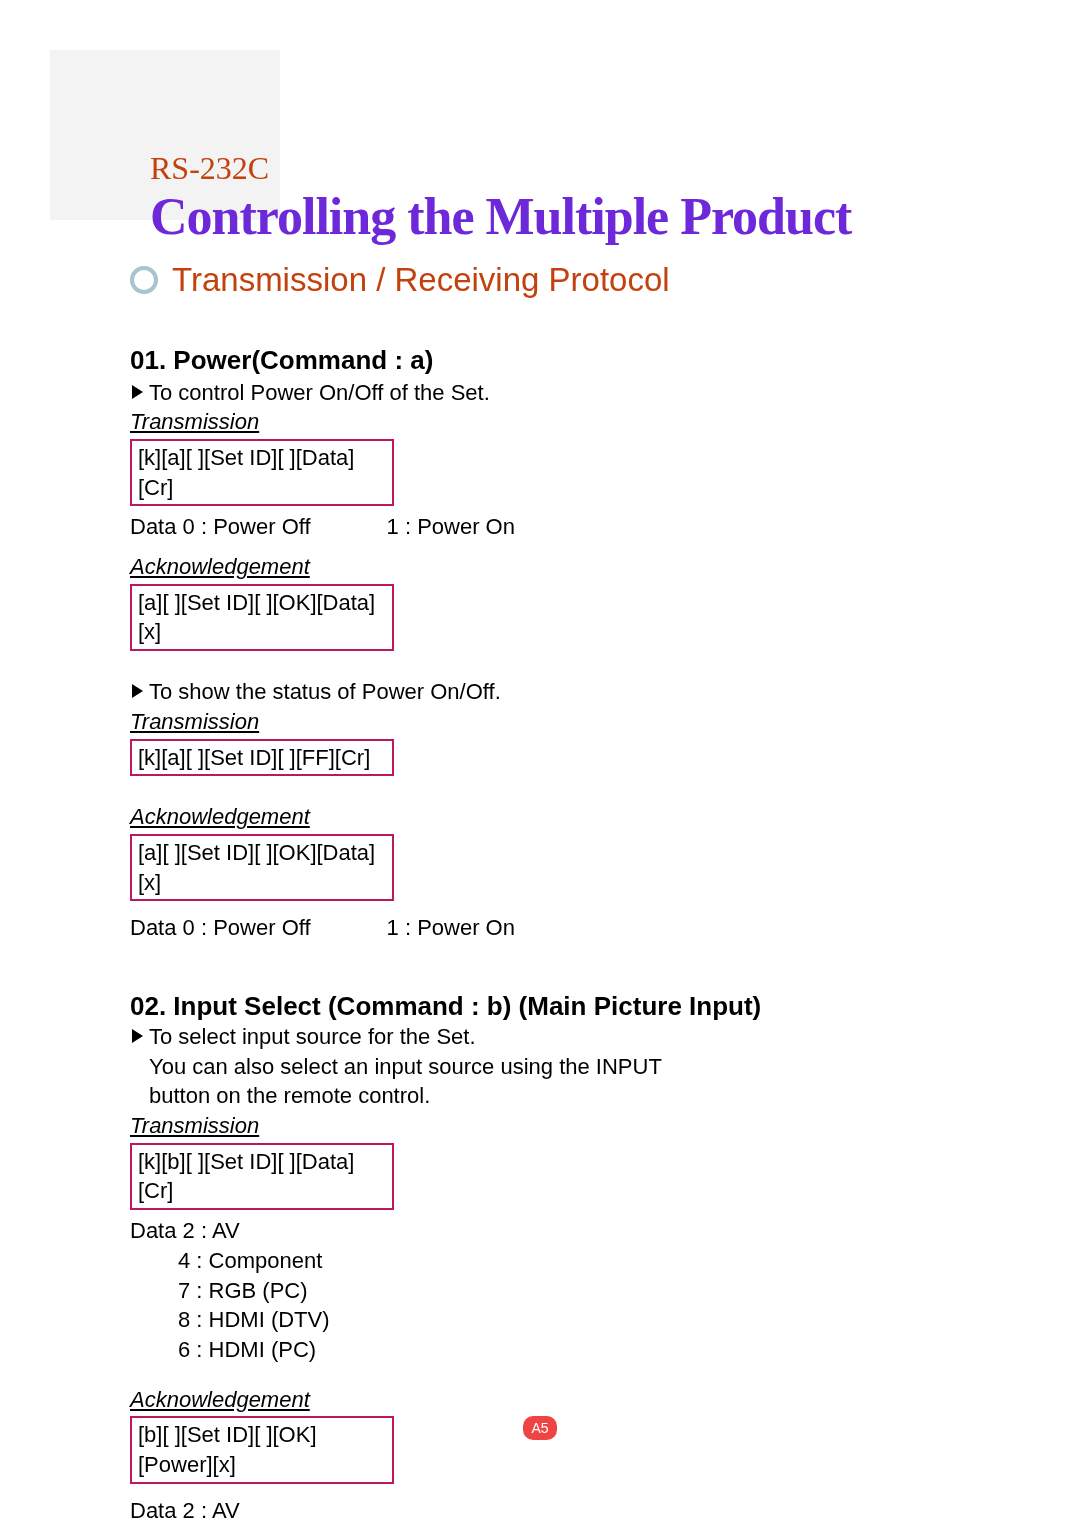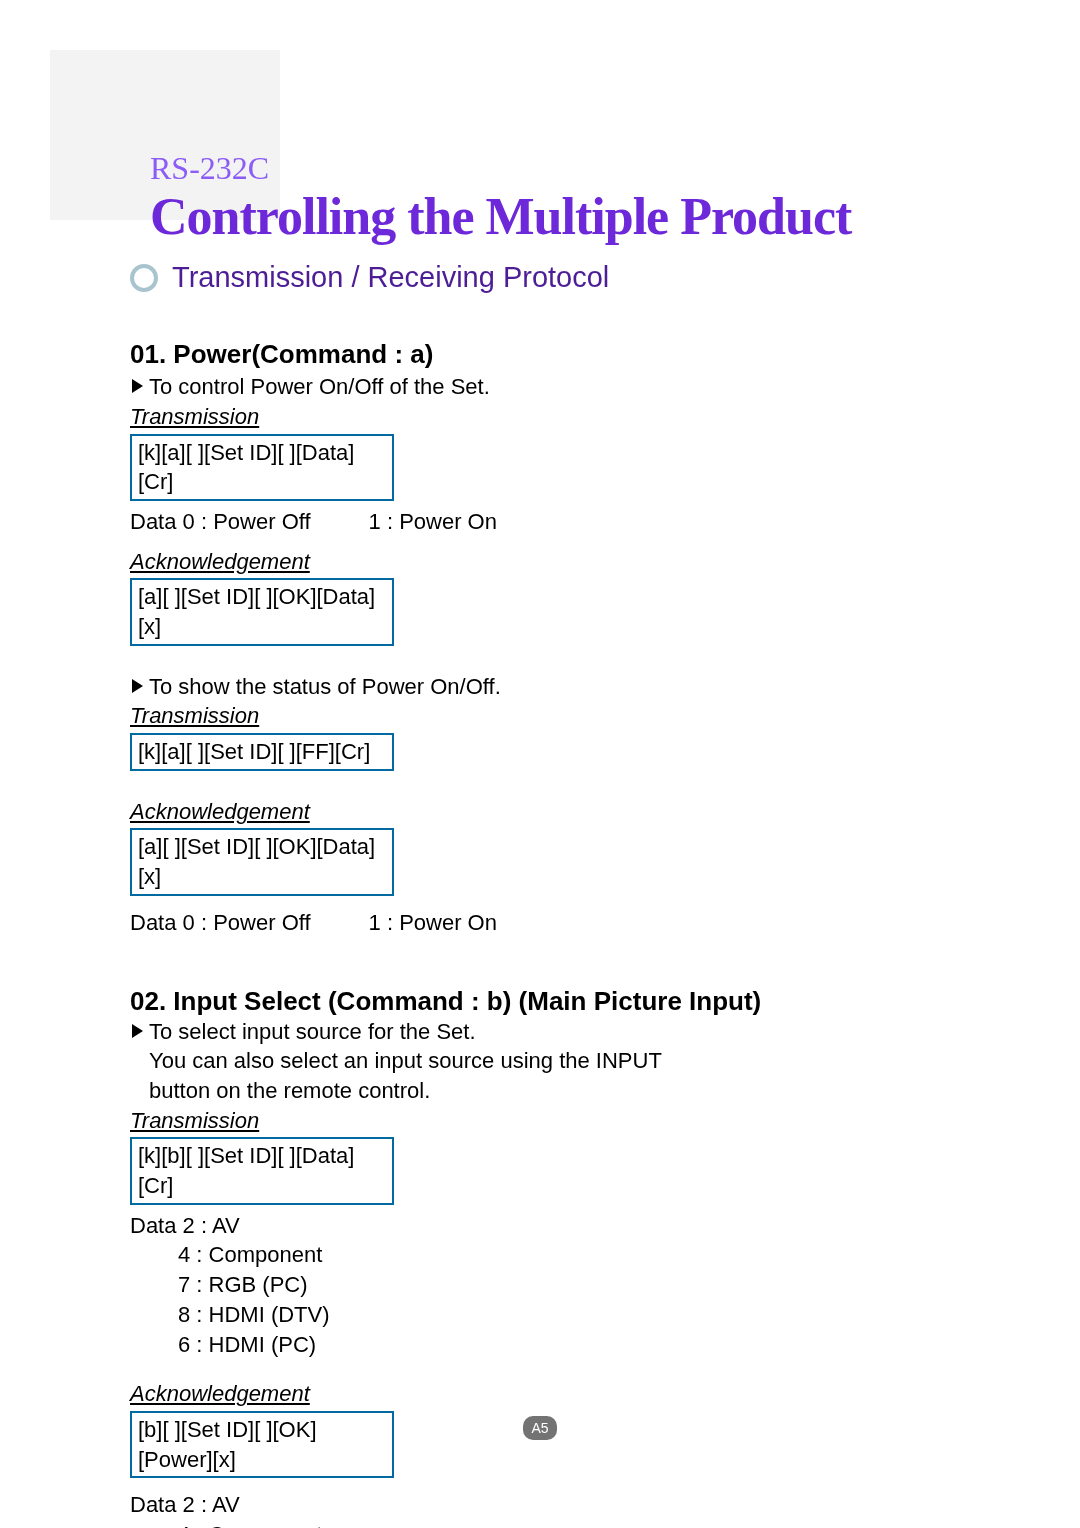--- a/index.html
+++ b/index.html
@@ -27,21 +27,21 @@
   .header {
     position: absolute;
     top: 150px;
     left: 150px;
     width: 830px;
   }
   .header-prefix {
     font-family: "Georgia", "Times New Roman", serif;
     font-size: 32px;
     font-weight: normal;
-    color: #8b5cf6;
+    color: #c2410c;
     display: inline-block;
     vertical-align: baseline;
     margin-right: 28px;
   }
   .header-title {
     font-family: "Georgia", "Times New Roman", serif;
     font-size: 52px;
     font-weight: 600;
     color: #6d28d9;
     letter-spacing: -1px;
@@ -64,22 +64,22 @@
   .circle {
     width: 28px;
     height: 28px;
     border: 4px solid #a8c4cf;
     border-radius: 50%;
     margin-right: 14px;
     flex: 0 0 auto;
     box-sizing: border-box;
   }
   .section-title {
-    font-size: 29px;
-    color: #4c1d95;
+    font-size: 33px;
+    color: #c2410c;
   }
   .cmd-title {
     font-weight: bold;
     font-size: 26px;
     margin-top: 4px;
   }
   .bullet-line {
     display: flex;
     align-items: flex-start;
     margin-left: 2px;
@@ -94,45 +94,45 @@
     margin-right: 6px;
     position: relative;
     top: 7px;
     flex: 0 0 auto;
   }
   .label-u {
     text-decoration: underline;
     font-style: italic;
   }
   .box {
-    border: 2px solid #0369a1;
+    border: 2px solid #be185d;
     padding: 2px 6px;
     width: 248px;
     margin-top: 2px;
     margin-bottom: 6px;
   }
   .row-flex {
     display: flex;
-    gap: 58px;
+    gap: 76px;
     margin-bottom: 10px;
   }
   .vspace-sm { height: 6px; }
   .vspace-md { height: 20px; }
   .vspace-lg { height: 32px; }
   .indent { padding-left: 48px; }
   .page-num {
     position: absolute;
     left: 0;
     right: 0;
     bottom: 88px;
     text-align: center;
   }
   .page-badge {
     display: inline-block;
-    background: #737373;
+    background: #ef4444;
     color: #fff;
     font-size: 14px;
     padding: 4px 8px;
     border-radius: 10px;
   }
 </style>
 </head>
 <body>
 
 <div class="page">

